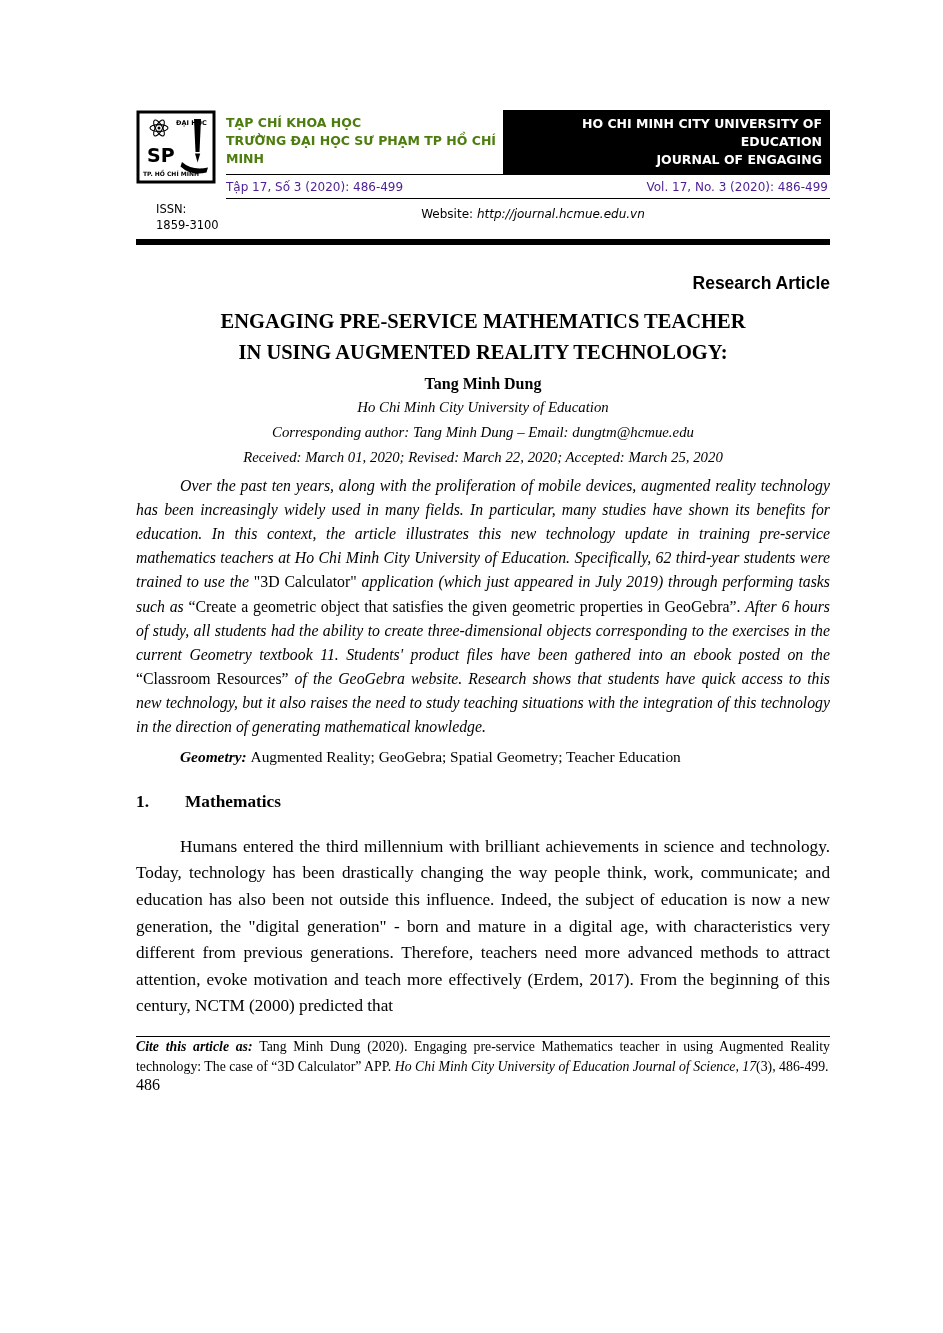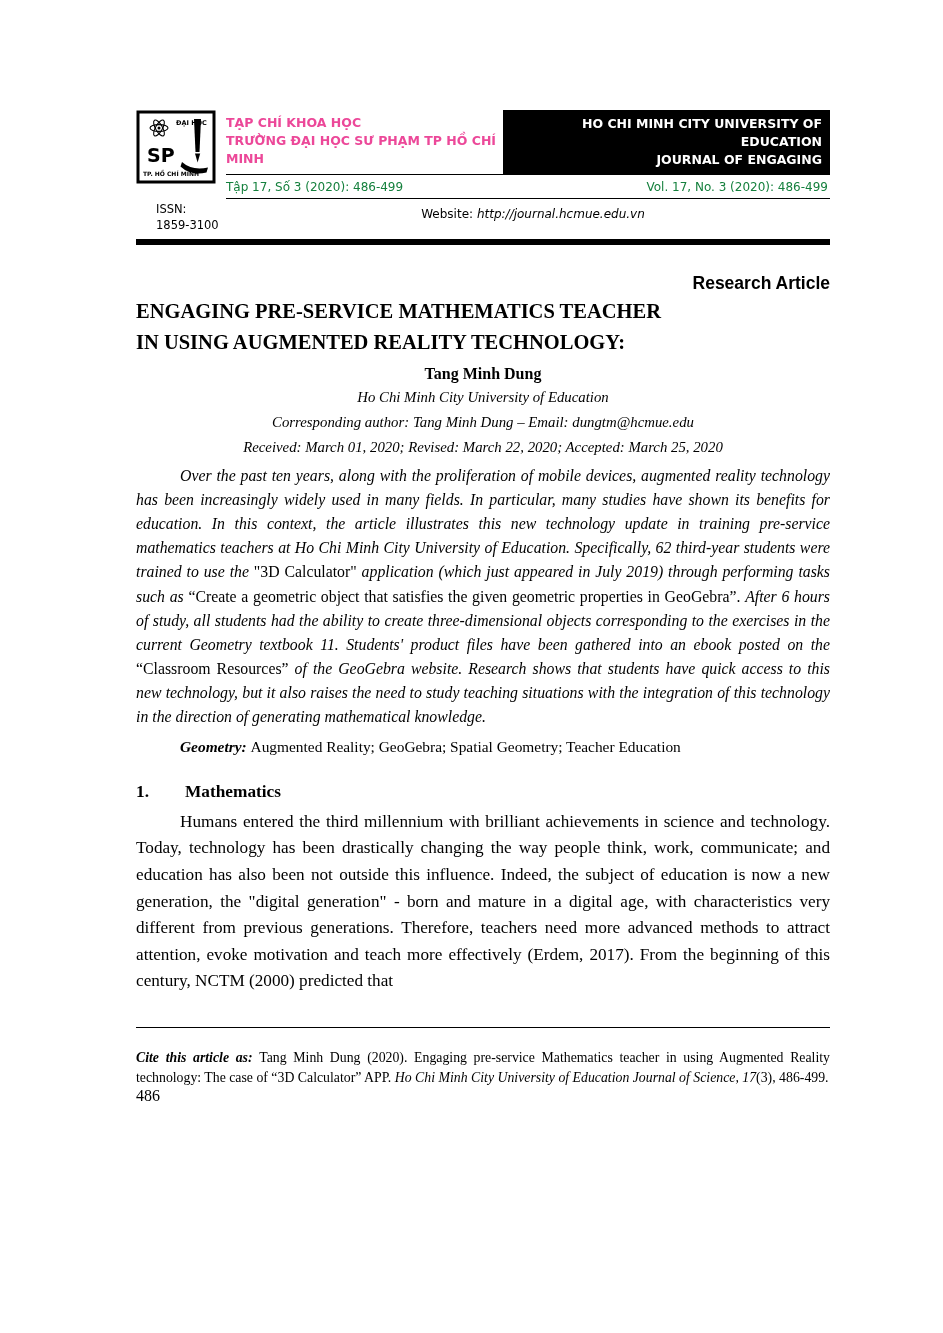--- a/index.html
+++ b/index.html
@@ -16,40 +16,40 @@
     overflow: hidden;
   }
 
   
   .journal-header { font-family: "DejaVu Sans", "Liberation Sans", sans-serif; }
   .hdr-top { display: flex; }
   .logo-box { flex: 0 0 80px; width: 80px; height: 74px; }
   .logo-box text { font-family: "DejaVu Sans", "Liberation Sans", sans-serif; fill: #000; }
   .hdr-right { flex: 1; margin-left: 10px; display: flex; flex-direction: column; }
   .row1 { display: flex; justify-content: space-between; align-items: stretch; border-bottom: 1px solid #000; }
-  .vi-titles { font-weight: bold; font-size: 12.5px; line-height: 1.45; color: #ec4899; padding-top: 4px; }
+  .vi-titles { font-weight: bold; font-size: 12.5px; line-height: 1.45; color: #4d7c0f; padding-top: 4px; }
   .en-box { background: #000; color: #fff; font-weight: bold; font-size: 12.5px; line-height: 1.45;
             text-align: right; padding: 5px 8px 5px 30px; }
-  .row2 { display: flex; justify-content: space-between; font-size: 12px; color: #15803d;
+  .row2 { display: flex; justify-content: space-between; font-size: 12px; color: #4c1d95;
           padding: 5px 2px 4px 0; border-bottom: 1px solid #000; }
   .row3 { display: flex; align-items: flex-start; padding: 3px 0 4px; }
   .issn { width: 100px; font-size: 11.5px; line-height: 1.35; padding-left: 20px; }
   .website { flex: 1; text-align: center; font-size: 12px; padding-top: 5px; }
   .website .url { font-style: italic; }
   .thick-bar { height: 6px; background: #000; margin-top: 2px; }
 
   
   .research-article {
     text-align: right;
     font-family: "Liberation Sans", "DejaVu Sans", sans-serif;
     font-weight: bold;
     font-size: 17.5px;
     margin-top: 28px;
   }
-  .article-title { text-align: left; font-weight: bold; font-size: 20.5px; line-height: 1.5; margin-top: 2px; }
+  .article-title { text-align: center; font-weight: bold; font-size: 20.5px; line-height: 1.5; margin-top: 12px; }
   .author { text-align: center; font-weight: bold; font-size: 16px; margin-top: 7px; }
   .affiliation, .correspondence, .history {
     text-align: center; font-style: italic; font-size: 14.8px; margin-top: 5px; line-height: 1.35;
   }
 
   
   .abstract-heading { font-weight: bold; font-size: 15.8px; margin-top: 26px; }
   .abstract-body {
     margin-top: 6px; font-size: 15.8px; line-height: 1.53;
     text-align: justify; text-indent: 44px;
@@ -57,26 +57,26 @@
   .keywords { margin-top: 8px; font-size: 15.4px; text-indent: 44px; }
 
   .seg-normal { font-style: normal; font-weight: normal; }
   .seg-italic { font-style: italic; }
   .seg-bolditalic { font-style: italic; font-weight: bold; }
 
   
   .section-heading { margin-top: 26px; font-weight: bold; font-size: 17.3px; }
   .section-heading .sec-num { display: inline-block; width: 49px; }
   .body-paragraph {
-    margin-top: 7px; font-size: 17.2px; line-height: 1.55;
+    margin-top: 22px; font-size: 17.2px; line-height: 1.55;
     text-align: justify; text-indent: 44px;
   }
 
   
-  .footnote { margin-top: 32px; border-top: 1.5px solid #000; padding-top: 20px; }
+  .footnote { margin-top: 16px; border-top: 1.5px solid #000; padding-top: 0; }
   .footnote-text { font-size: 13.8px; line-height: 1.42; text-align: justify; }
 
   .page-number { text-align: left; font-size: 16px; }
 
   p, h1 { margin: 0; padding: 0; }
 </style>
 </head>
 <body>
 
 <div class="page">

